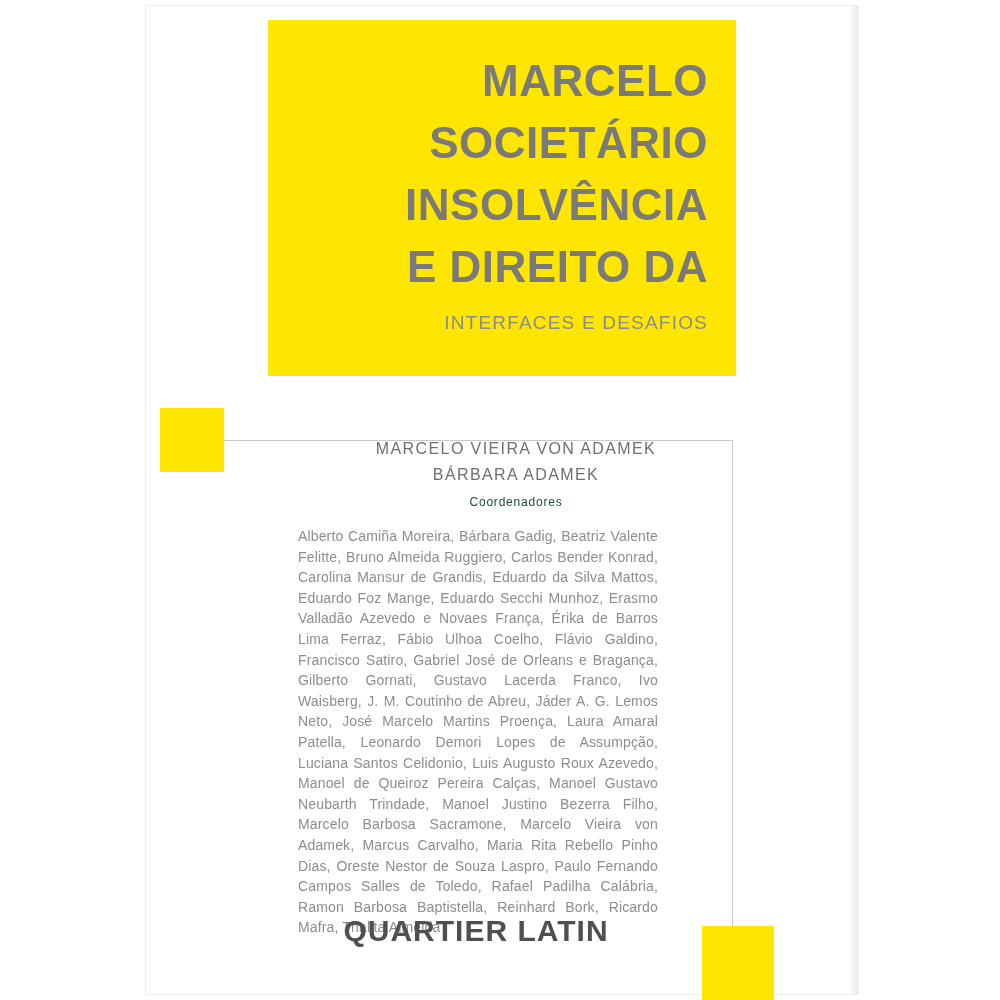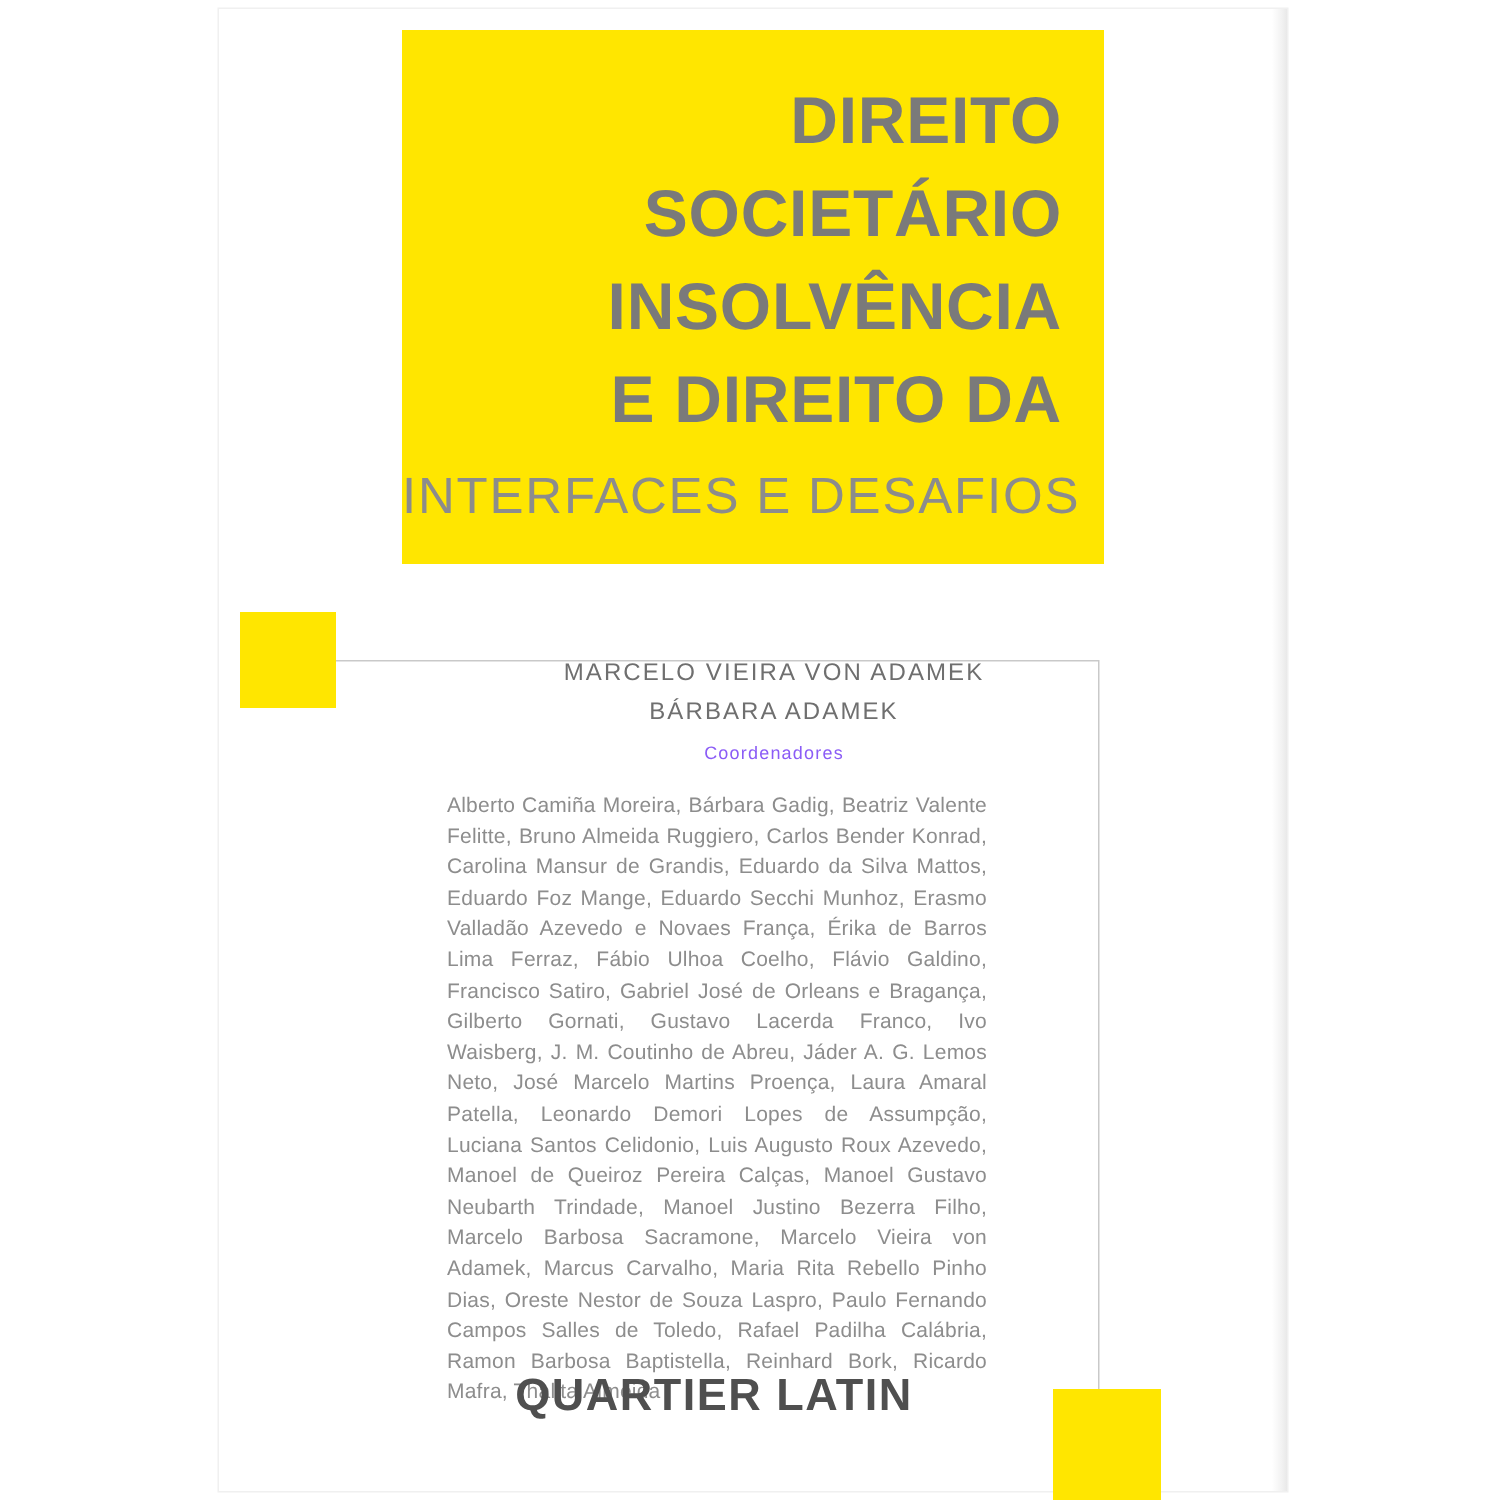--- a/index.html
+++ b/index.html
@@ -65,21 +65,21 @@
     font-size: 44px;
     letter-spacing: 0.5px;
     line-height: 62px;
     color: #7a7a7a;
     white-space: nowrap;
   }
 
   .subtitle-line {
     display: block;
     margin-top: 14px;
-    font-size: 34px;
+    font-size: 19px;
     letter-spacing: 1.2px;
     color: #8c8c8c;
     white-space: nowrap;
   }
 
   
   .accent-square-left {
     position: absolute;
     left: 14px;
     top: 402px;
@@ -133,21 +133,21 @@
     letter-spacing: 1.4px;
     color: #6f6f6f;
     line-height: 26px;
   }
 
   .author-role {
     display: block;
     margin-top: 7px;
     font-size: 12px;
     letter-spacing: 0.8px;
-    color: #8b5cf6;
+    color: #14532d;
   }
 
   
   .contributors {
     position: absolute;
     left: 152px;
     top: 520px;
     width: 360px;
     font-size: 14px;
     line-height: 20.6px;
@@ -176,21 +176,21 @@
 <body>
 
 <div id="cover">
 
   <div class="book-page">
 
     <div class="page-edge"></div>
 
     <div class="title-block">
       <div class="title-lines">
-        <span class="title-line">DIREITO</span>
+        <span class="title-line">MARCELO</span>
         <span class="title-line">SOCIETÁRIO</span>
         <span class="title-line">INSOLVÊNCIA</span>
         <span class="title-line">E DIREITO DA</span>
         <span class="subtitle-line">INTERFACES E DESAFIOS</span>
       </div>
     </div>
 
     <div class="accent-square-left"></div>
     <div class="rule-horizontal"></div>
     <div class="rule-vertical"></div>

